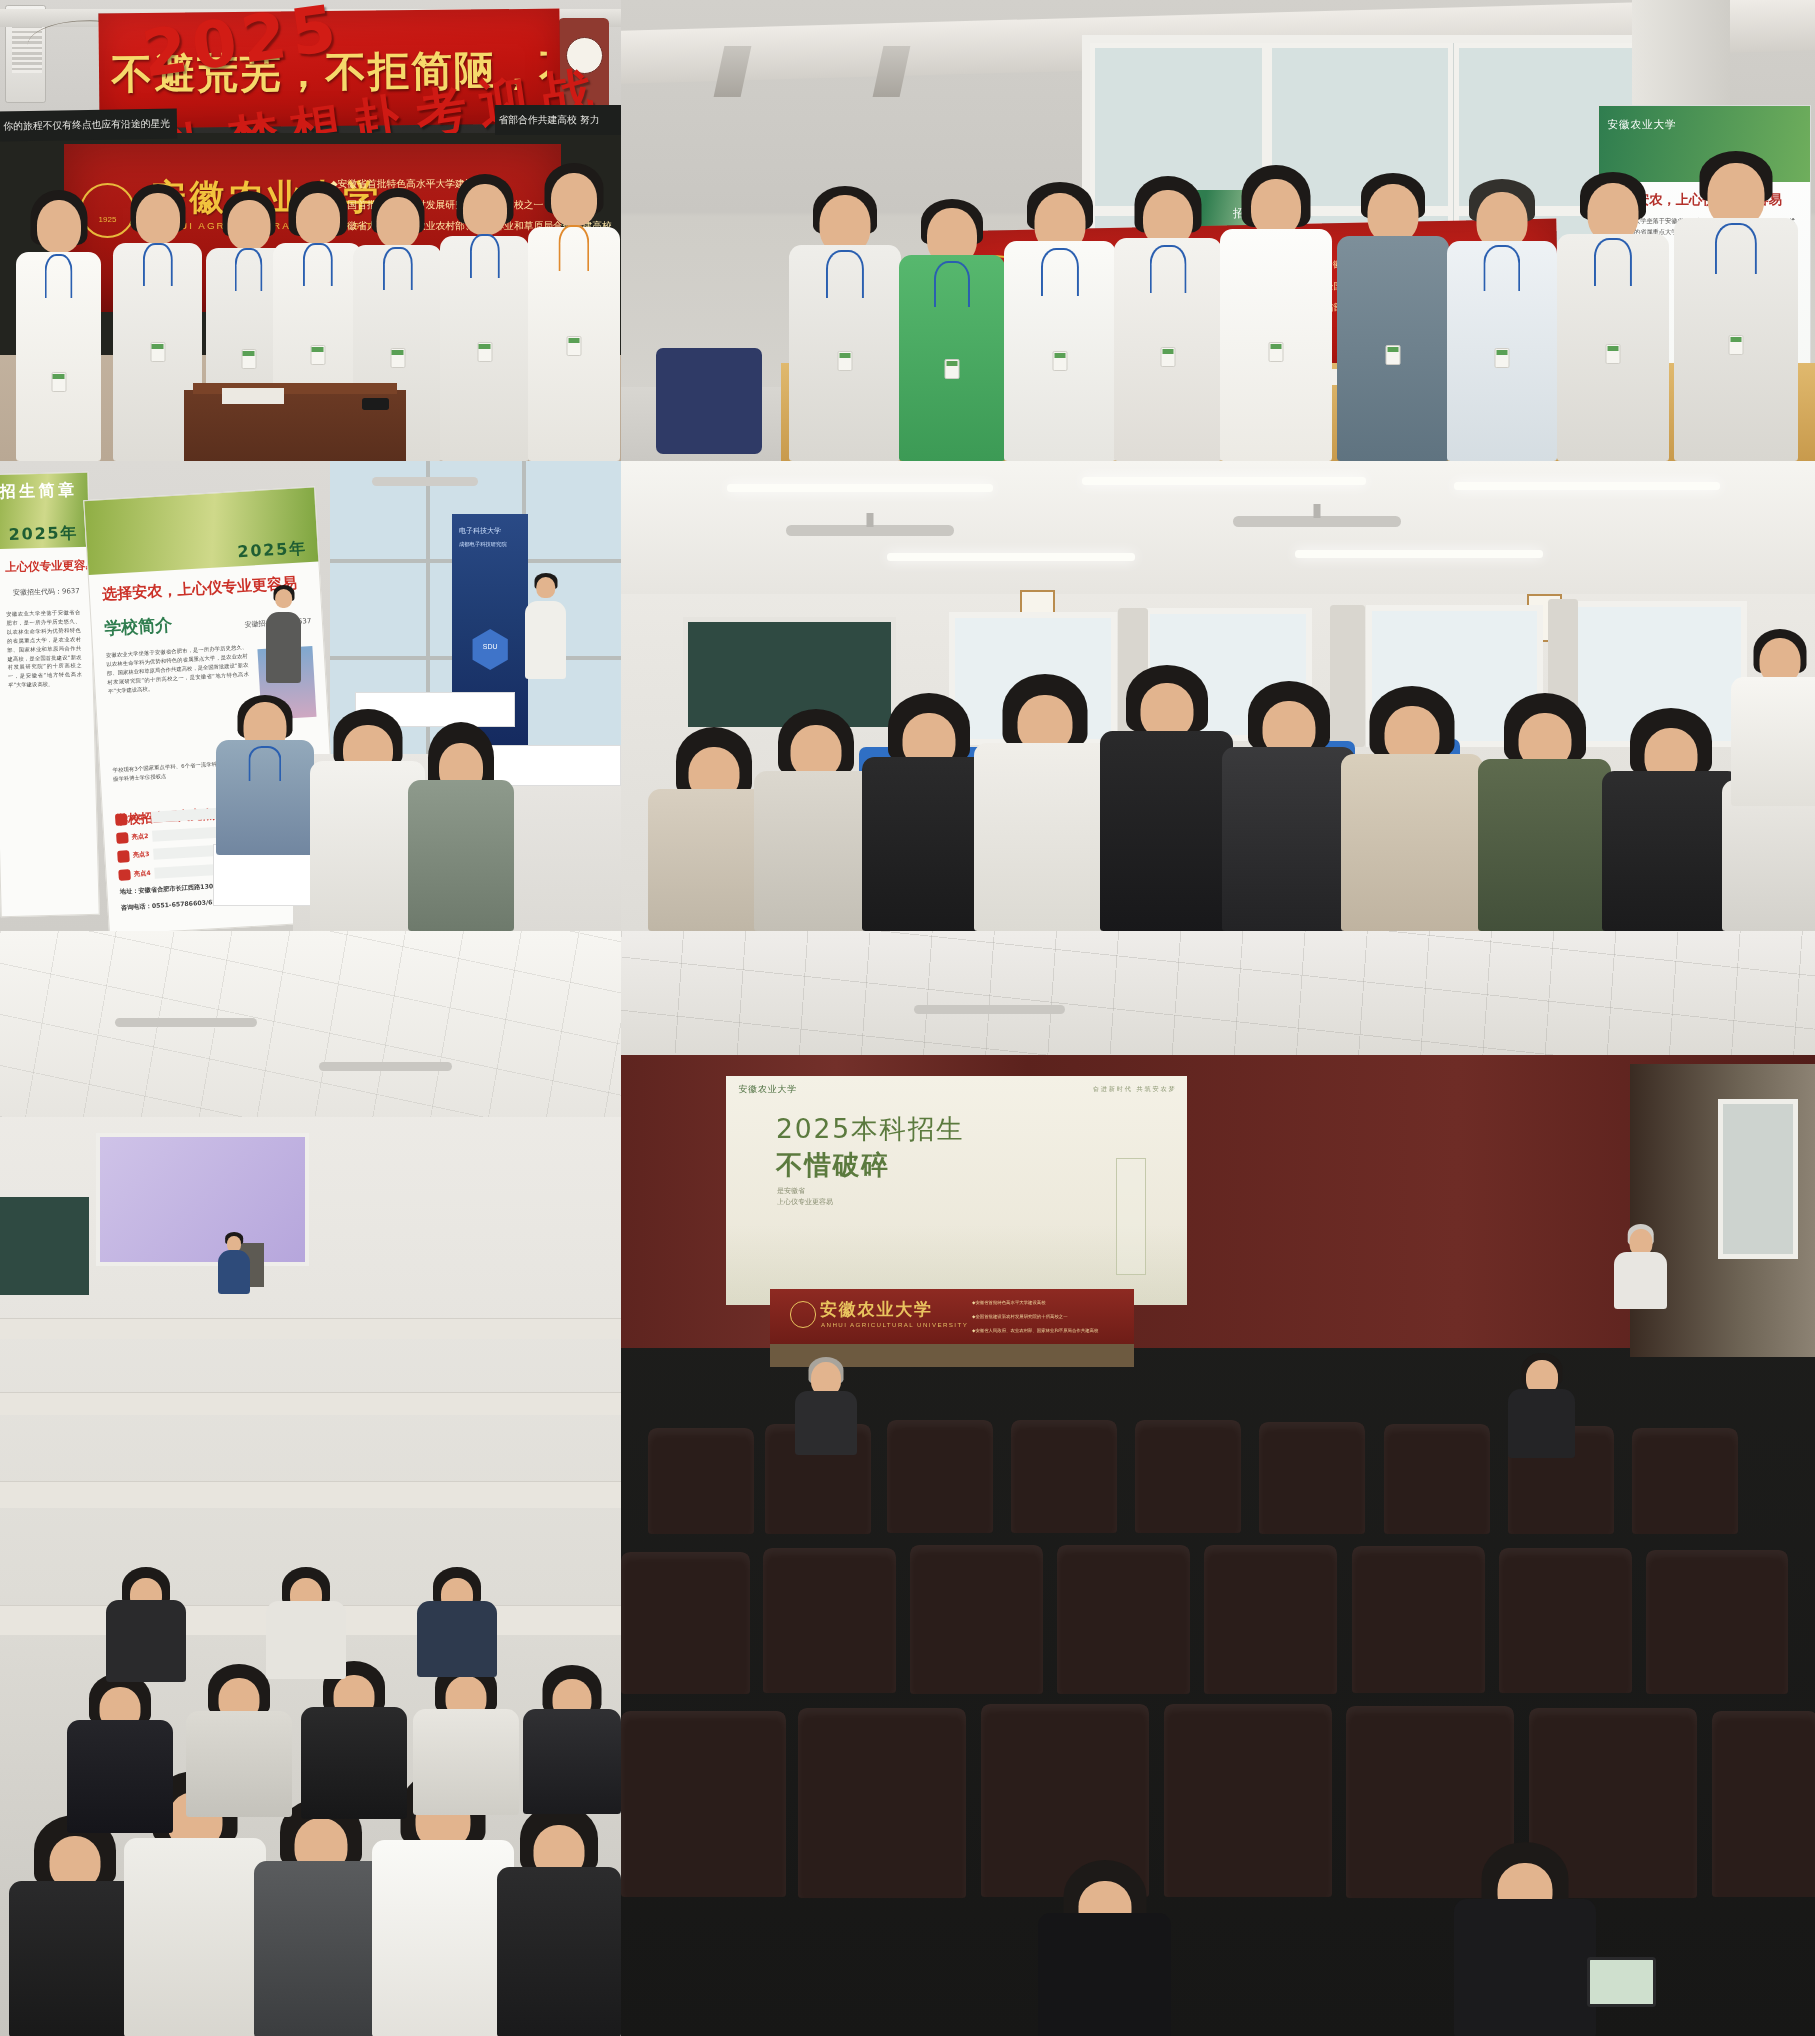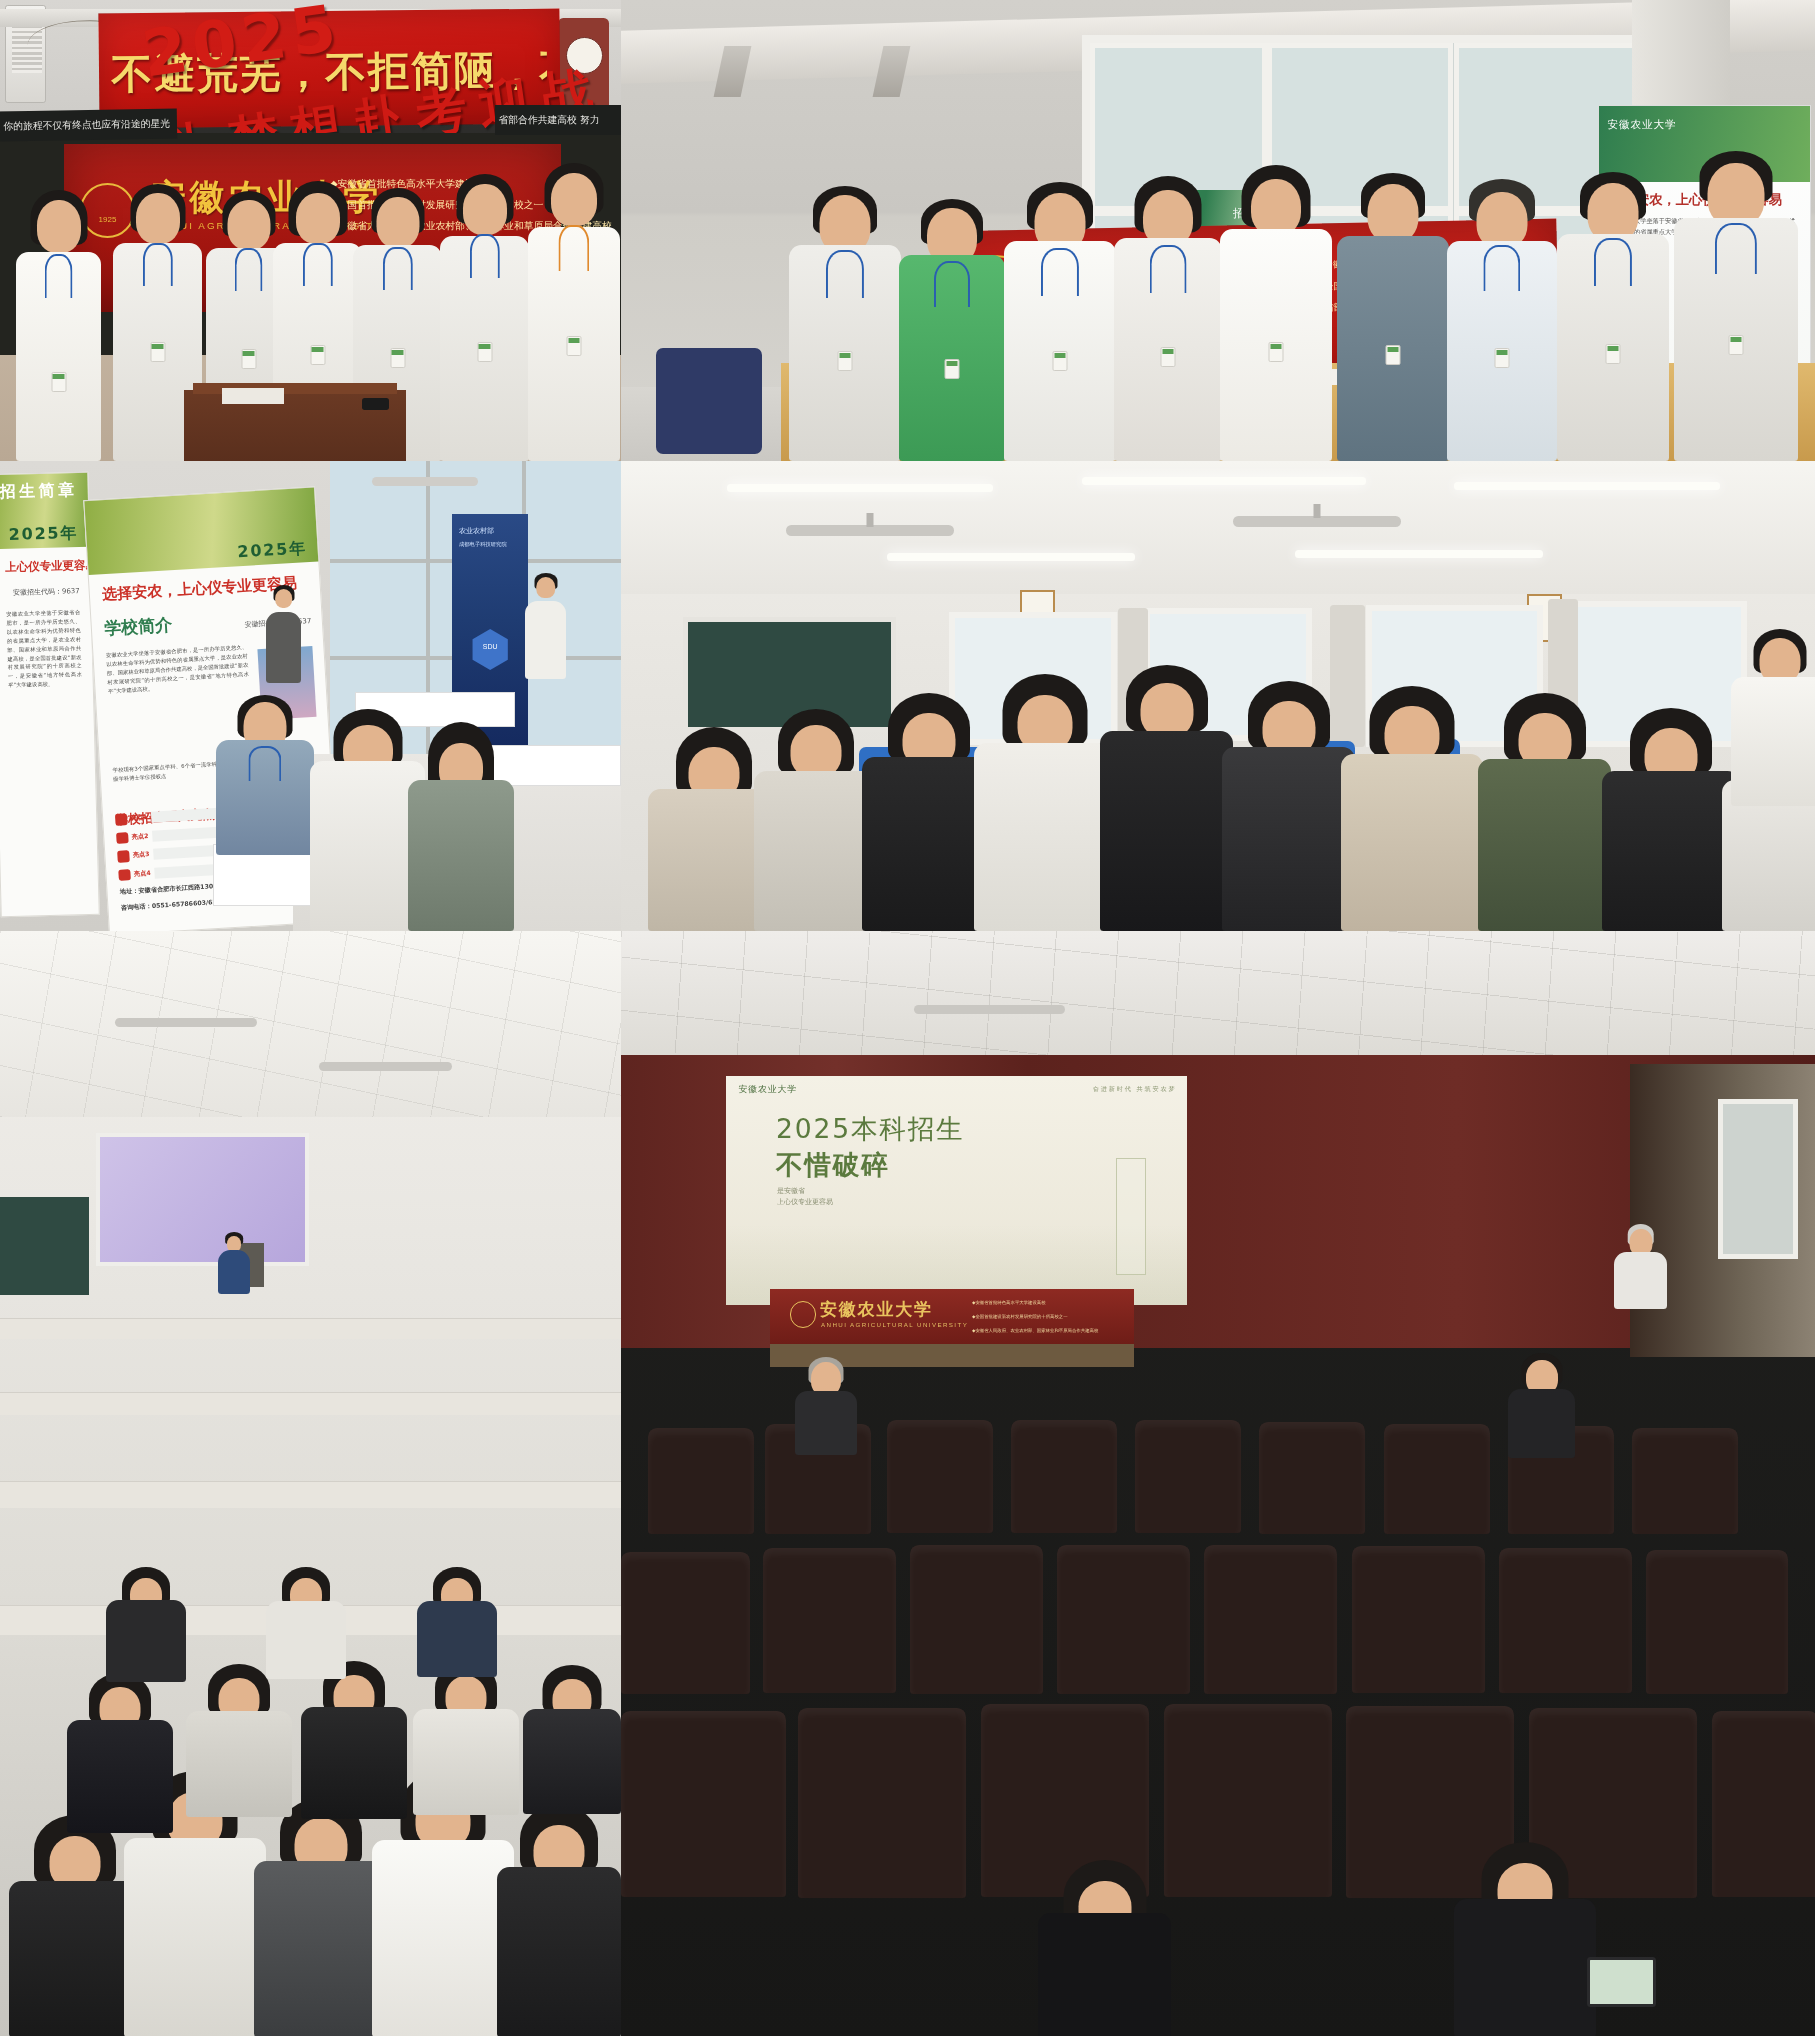--- a/index.html
+++ b/index.html
@@ -518,21 +518,21 @@
         <div class="pkey">
             <b style="color:#444;">地址：安徽省合肥市长江西路130号</b>
           </div>
         <div class="pkey">
             <b style="color:#444;">咨询电话：0551-65786603/65785726</b>
           </div>
       </div>
     </div>
 
     <div class="rollup">
-      <div class="rt">农业农村部</div>
+      <div class="rt">电子科技大学</div>
       <div class="rt" style="top:26.6px;font-size:5.3px;">成都电子科技研究院</div>
       <div class="hex"></div>
     </div>
 
     <div class="floor3"></div>
     <div class="deskrow" style="left:213px;bottom:25px;width:231px;height:62px;"></div>
     <div class="deskrow" style="left:355px;top:231px;width:160px;height:35px;"></div>
     <div class="deskrow" style="left:479px;top:284px;width:142px;height:41px;"></div>
 
     <div class="per" style="left:216px;bottom:76px;width:98px;height:160px;">

